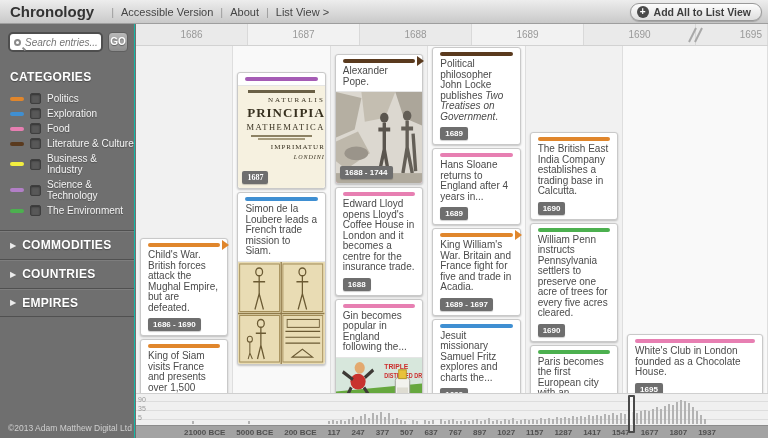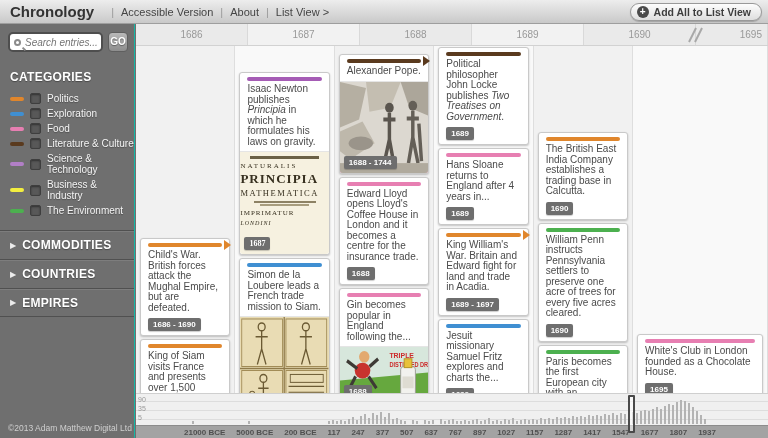--- a/index.html
+++ b/index.html
@@ -64,36 +64,36 @@
 
   .main-body { position:absolute; left:136px; top:46px; right:0; bottom:45px; display:flex;
     overflow:hidden; background:#f6f6f6; }
   .tcol { position:relative; border-right:1px solid #dedede; }
   .tcol.shade { background:#f1f1f1; }
   .tcol.lite { background:#f9f9f9; }
 
   
   .card { position:relative; margin:0 4px 3px 4px; background:#fff; border:1px solid #c9c9c9;
     border-radius:3px; box-shadow:0 1px 2px rgba(0,0,0,.22); padding:4px 7px 4px 7px; cursor:pointer; }
-  .card.wide { width:126px; }
+  .card.wide { width:136px; }
   .cat-bar { position:relative; height:4px; border-radius:2px; margin-bottom:3px; }
   .bar-arrow { position:absolute; right:-9px; top:-3px; width:0; height:0;
     border:5px solid transparent; border-left-width:7px; border-right-width:0; }
   .ct { font-size:10px; line-height:10.5px; color:#4a4a4a; }
   .ct i { font-style:italic; }
   .badge { display:inline-block; background:#6e6e6e; color:#fff; font-size:8px; font-weight:bold;
     padding:2px 5px; border-radius:2px; margin-top:3px; box-shadow:0 1px 1px rgba(0,0,0,.2); }
 
   .card-img { position:relative; margin:4px -7px -4px -7px; overflow:hidden;
     border-radius:0 0 3px 3px; border-top:1px solid #e5e5e5; }
   .img-badge { position:absolute; left:4px; bottom:4px; margin:0; }
   .card-img svg { display:block; width:100%; height:100%; }
 
   
-  .img-principia { height:103px; background:#f6f1e0; text-align:left;
+  .img-principia { height:103px; background:#f6f1e0; text-align:right;
     font-family:"Liberation Serif", serif; color:#37301f; padding-top:3px; }
   .pr-sq { height:3px; width:78%; margin:1px auto 3px auto; background:#6a6046; }
   .pr-l1 { font-size:7px; letter-spacing:2px; }
   .pr-l2 { font-size:13px; letter-spacing:1px; font-weight:bold; margin-top:1px; }
   .pr-l3 { font-size:8.5px; letter-spacing:1.5px; margin-top:1px; }
   .pr-tiny { height:2px; background:#8d8264; margin:3px auto 1px auto; width:70%; }
   .pr-tiny2 { height:2px; background:#a89d7e; margin:1px auto 3px auto; width:55%; }
   .pr-l4 { font-size:7px; letter-spacing:1px; margin-top:2px; }
   .pr-l5 { font-size:6px; letter-spacing:1px; margin-top:3px; font-style:italic; }
   .img-loubere { height:103px; background:#e9dcb4; }
@@ -164,28 +164,28 @@
         <span class="cat-dash" style="background: rgb(231, 127, 178);"></span>
         <span class="cat-check"></span>
         <span class="cat-label">Food</span>
       </div>
       <div class="cat-row">
         <span class="cat-dash" style="background: rgb(90, 58, 30);"></span>
         <span class="cat-check"></span>
         <span class="cat-label">Literature &amp; Culture</span>
       </div>
       <div class="cat-row">
+        <span class="cat-dash" style="background: rgb(243, 238, 63);"></span>
+        <span class="cat-check"></span>
+        <span class="cat-label">Business &amp; Industry</span>
+      </div>
+      <div class="cat-row">
         <span class="cat-dash" style="background: rgb(178, 127, 199);"></span>
         <span class="cat-check"></span>
         <span class="cat-label">Science &amp; Technology</span>
-      </div>
-      <div class="cat-row">
-        <span class="cat-dash" style="background: rgb(243, 238, 63);"></span>
-        <span class="cat-check"></span>
-        <span class="cat-label">Business &amp; Industry</span>
       </div>
       <div class="cat-row">
         <span class="cat-dash" style="background: rgb(76, 176, 79);"></span>
         <span class="cat-check"></span>
         <span class="cat-label">The Environment</span>
       </div>
     </div>
   <div class="side-sections" id="section-list">
       <div class="sec-row">
         <span class="sec-arrow">▶</span>
@@ -243,21 +243,20 @@
       <div class="cat-bar" style="background: rgb(224, 134, 44);"></div>
       <div class="ct">King of Siam visits France and presents over 1,500 porcelain pieces to the French court.</div>
 
     </div>
   </div>
 
   <div class="tcol c1 lite">
     <div class="spacer sp-1"></div>
     <div class="card">
       <div class="cat-bar" style="background: rgb(165, 92, 181);"></div>
-      <div class="ct"><span>Isaac Newton publishes </span><i>Principia</i><span> in which he formulates his laws on gravity.</span></div>
       <div class="card-img img-principia">
         <div class="pr-sq"></div>
         <div class="pr-l1">NATURALIS</div>
         <div class="pr-l2">PRINCIPIA</div>
         <div class="pr-l3">MATHEMATICA</div>
         <div class="pr-tiny"></div>
         <div class="pr-tiny2"></div>
         <div class="pr-l4">IMPRIMATUR</div>
         <div class="pr-l5">LONDINI</div>
         <span class="badge img-badge">1687</span>
@@ -352,21 +351,21 @@
     </div>
     <div class="card">
       <div class="cat-bar" style="background: rgb(231, 127, 178);"></div>
       <div class="ct">Hans Sloane returns to England after 4 years in...</div>
       <span class="badge">1689</span>
     </div>
     <div class="card">
       <div class="cat-bar" style="background: rgb(224, 134, 44);">
         <span class="bar-arrow" style="border-left-color: rgb(224, 134, 44);"></span>
       </div>
-      <div class="ct">King William's War. Britain and Edward fight for land and trade in Acadia.</div>
+      <div class="ct">King William's War. Britain and France fight for five and trade in Acadia.</div>
       <span class="badge">1689 - 1697</span>
     </div>
     <div class="card">
       <div class="cat-bar" style="background: rgb(63, 143, 210);"></div>
       <div class="ct">Jesuit missionary Samuel Fritz explores and charts the...</div>
       <span class="badge">1689</span>
     </div>
 
   </div>
 

